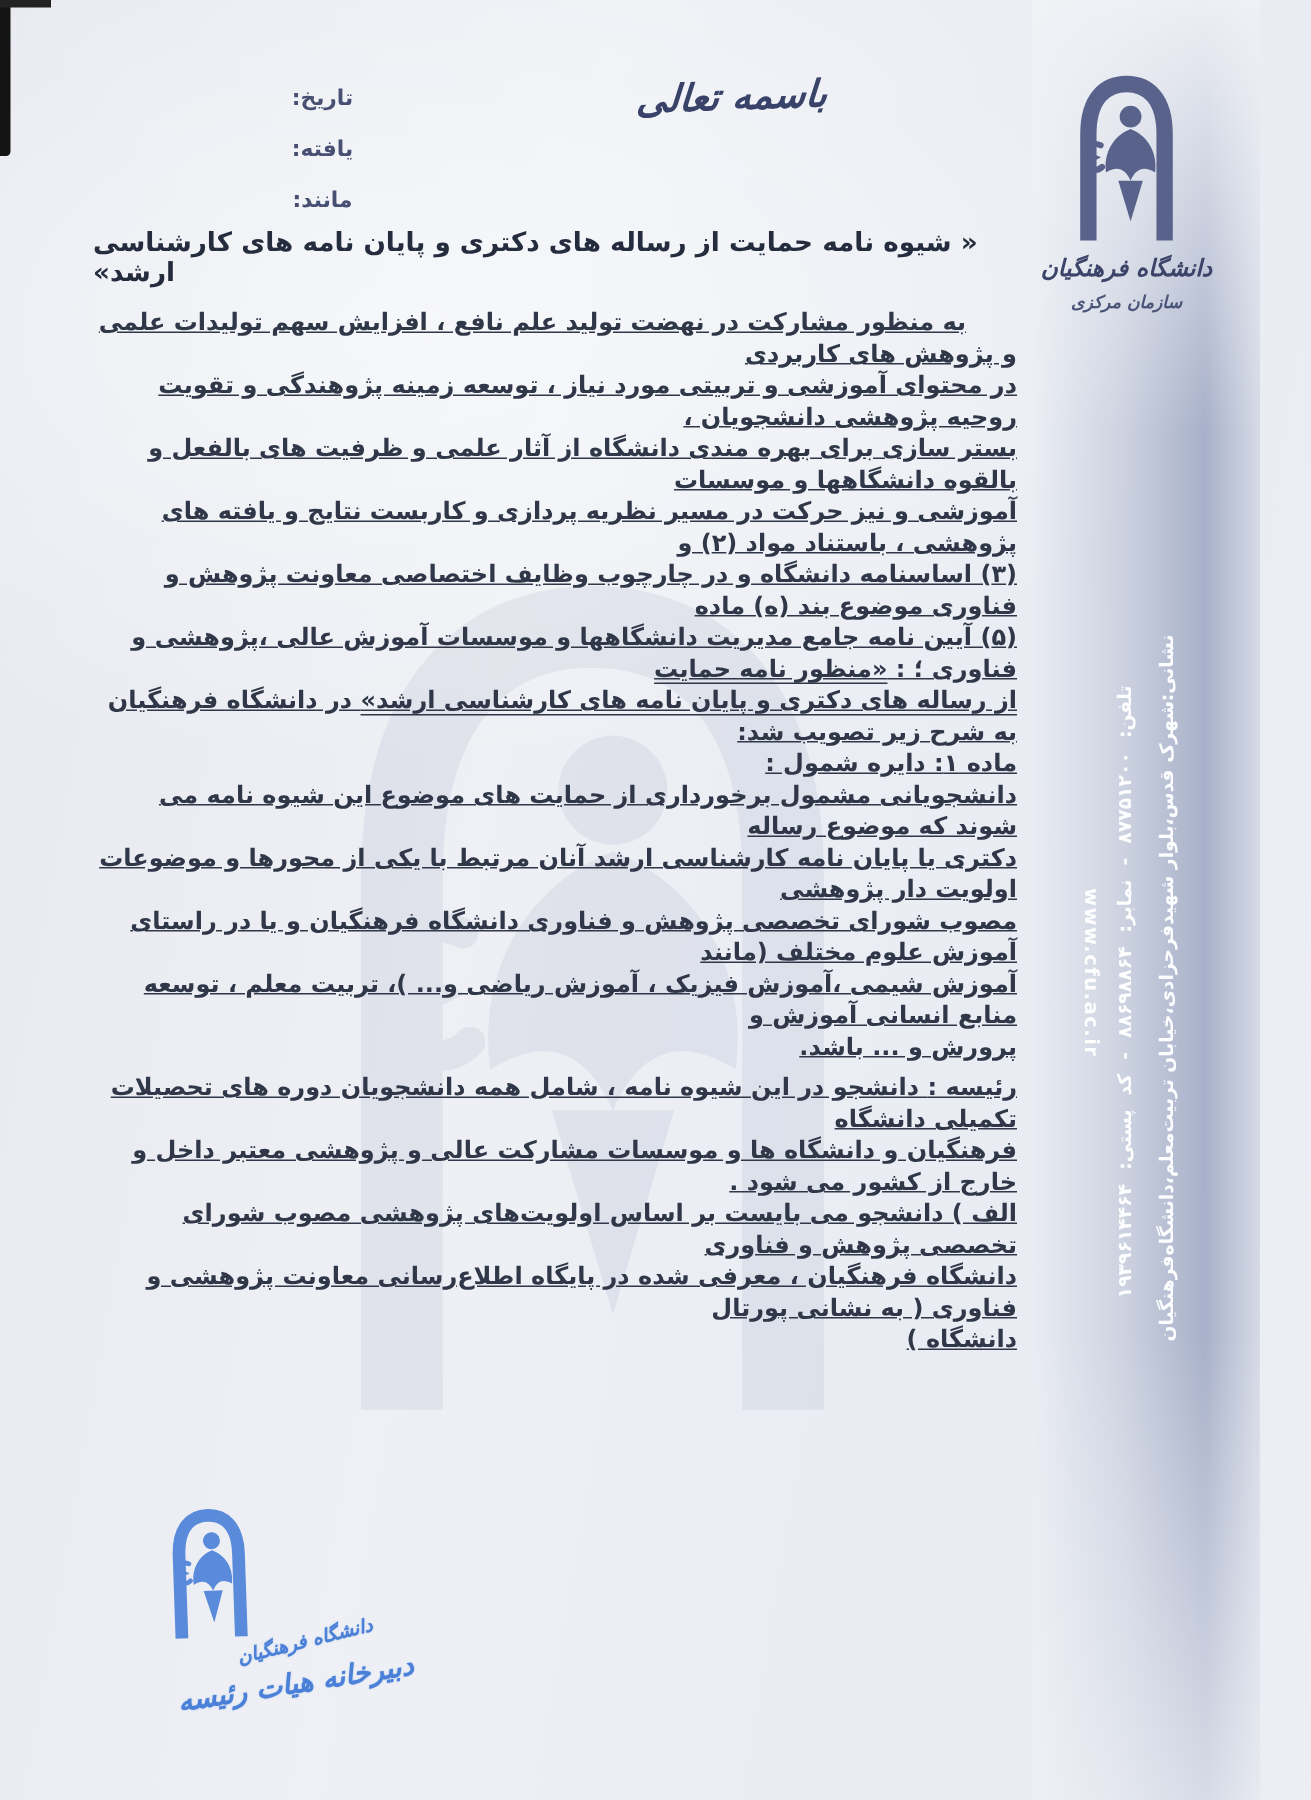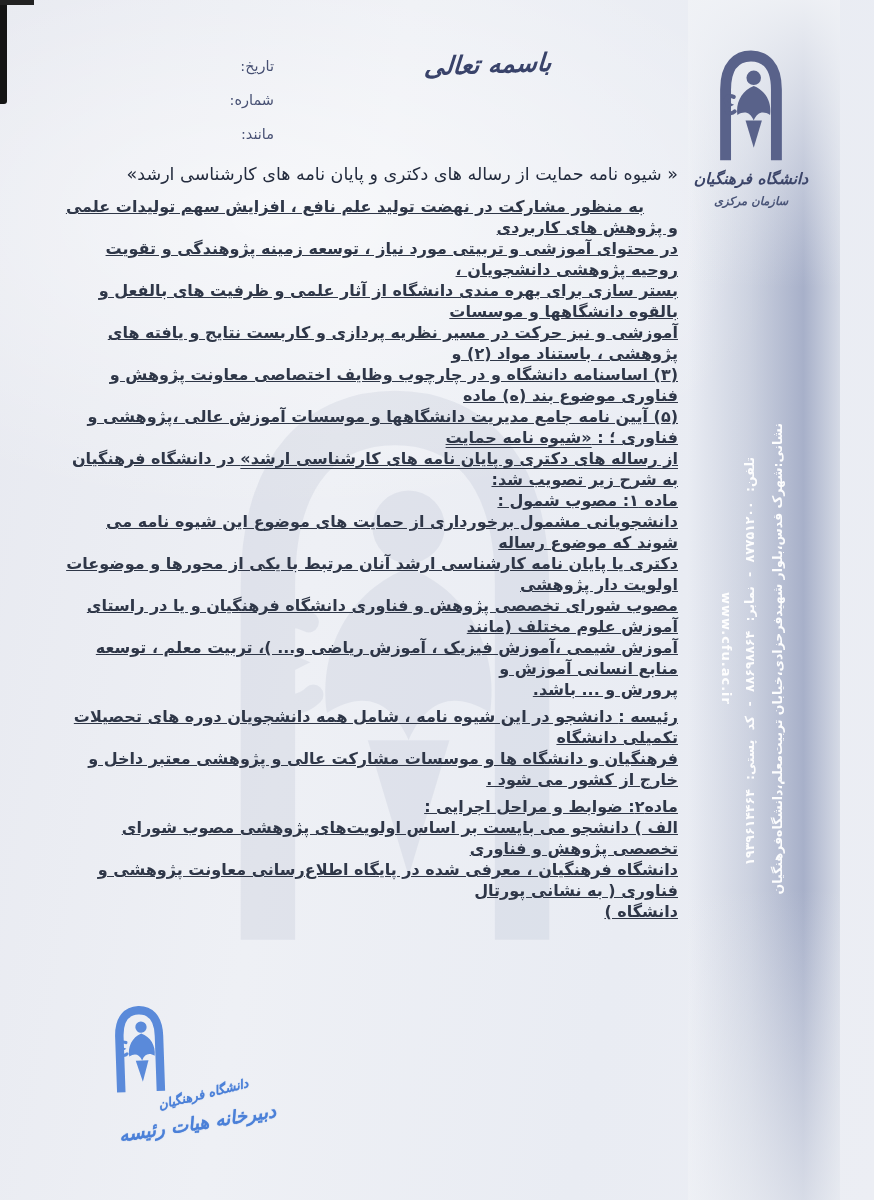--- a/index.html
+++ b/index.html
@@ -22,36 +22,36 @@
   .band-line{position:absolute;direction:rtl;white-space:nowrap;color:rgba(255,255,255,.96);
     font-size:12.5px;font-weight:bold;transform-origin:top left;}
   .band-addr{left:770px;top:968px;width:545px;transform:rotate(-90deg);letter-spacing:.8px;}
   .band-phone{left:742px;top:952px;width:495px;transform:rotate(-90deg);letter-spacing:1.6px;word-spacing:5px;}
   .band-web{left:734px;top:592px;width:112px;direction:ltr;transform:rotate(90deg);transform-origin:top left;
     position:absolute;color:rgba(255,255,255,.96);font-size:13px;font-weight:bold;letter-spacing:1px;white-space:nowrap;}
   
   .watermark{position:absolute;left:165px;top:368px;width:460px;height:590px;color:#5f6d94;opacity:.09;}
   .watermark svg{width:100%;height:100%;}
   
-  .hdr{position:absolute;left:156px;top:56px;width:118px;direction:rtl;text-align:right;
-    color:#475073;font-size:14.5px;font-weight:normal;}
+  .hdr{position:absolute;left:156px;top:56px;width:118px;direction:rtl;text-align:center;
+    color:#475073;font-size:14.5px;font-weight:bold;}
   .hdr div{height:34px;line-height:20px;}
   
   .besmele{position:absolute;left:398px;top:50px;width:180px;text-align:center;direction:rtl;
     font-size:25px;font-weight:bold;font-style:italic;color:#39436a;transform:rotate(-2deg) skewX(-6deg);}
   
   .logo{position:absolute;left:676px;top:46px;width:150px;text-align:center;color:#59628a;}
   .logo svg{width:92px;height:118px;}
   .logo .org{direction:rtl;font-size:15.5px;font-weight:bold;font-style:italic;color:#3c4569;margin-top:2px;}
   .logo .sub{direction:rtl;font-size:11.5px;font-weight:bold;font-style:italic;color:#4a5578;margin-top:6px;}
   
   .content{position:absolute;left:62px;top:148px;width:616px;direction:rtl;}
   .content p{margin:0;white-space:pre-line;font-size:16px;font-weight:bold;line-height:21px;
     letter-spacing:-.2px;color:#2f3748;text-decoration:underline;}
-  .title{font-size:17.5px;font-weight:normal;text-align:right;direction:rtl;color:#242c3e;margin:16px 0 12px 0;}
+  .title{font-size:17.5px;font-weight:bold;text-align:left;direction:rtl;color:#242c3e;margin:4px 0 12px 0;}
   .p1{text-indent:34px;}
   .h{color:#232b3d;}
   .u{text-decoration:underline;text-underline-offset:4px;text-decoration-thickness:1px;}
   .gap6{margin-top:6px !important;}
   
   .stamp{position:absolute;left:86px;top:1000px;width:250px;height:175px;color:#4b80d8;transform:rotate(-2deg);}
   .stamp svg{position:absolute;left:18px;top:0;width:74px;height:92px;opacity:.9;}
   .stamp .s-org{position:absolute;left:52px;top:86px;width:130px;direction:rtl;text-align:center;font-size:12.5px;
     font-weight:bold;font-style:italic;transform:rotate(-12deg);text-shadow:0 0 1px rgba(75,128,216,.6);}
   .stamp .s-sec{position:absolute;left:20px;top:112px;width:180px;direction:rtl;text-align:center;font-size:18.5px;
@@ -83,21 +83,21 @@
   <div class="band-web">www.cfu.ac.ir</div>
 
   <div class="watermark">
     <svg viewBox="0 0 100 130">
         <use href="#emblem"></use>
       </svg>
   </div>
 
   <div class="hdr">
     <div>تاریخ:</div>
-    <div>شماره:</div>
+    <div>یافته:</div>
     <div>مانند:</div>
   </div>
 
   <div class="besmele">باسمه تعالی</div>
 
   <div class="logo">
     <svg viewBox="0 0 100 130">
         <use href="#emblem"></use>
       </svg>
     <div class="org">دانشگاه فرهنگیان</div>
@@ -105,34 +105,33 @@
   </div>
 
   <div class="content">
     <div class="title">« شیوه نامه حمایت از رساله های دکتری و پایان نامه های کارشناسی ارشد»</div>
 
     <p class="p1"><span>به منظور مشارکت در نهضت تولید علم نافع ، افزایش سهم تولیدات علمی و پژوهش های کاربردی
 در محتوای آموزشی و تربیتی مورد نیاز ، توسعه زمینه پژوهندگی و تقویت روحیه پژوهشی دانشجویان ،
 بستر سازی برای بهره مندی دانشگاه از آثار علمی و ظرفیت های بالفعل و بالقوه دانشگاهها و موسسات
 آموزشی و نیز حرکت در مسیر نظریه پردازی و کاربست نتایج و یافته های پژوهشی ، باستناد مواد (۲) و
 (۳) اساسنامه دانشگاه و در چارچوب وظایف اختصاصی معاونت پژوهش و فناوری موضوع بند (ه) ماده
-(۵) آیین نامه جامع مدیریت دانشگاهها و موسسات آموزش عالی ،پژوهشی و فناوری ؛ : </span><span class="u">«شیوه نامه حمایت
+(۵) آیین نامه جامع مدیریت دانشگاهها و موسسات آموزش عالی ،پژوهشی و فناوری ؛ : </span><span class="u">«منظور نامه حمایت
 از رساله های دکتری و پایان نامه های کارشناسی ارشد»</span><span> در دانشگاه فرهنگیان به شرح زیر تصویب شد:</span></p>
 
-    <p class="h">ماده ۱: مصوب شمول :</p>
+    <p class="h">ماده ۱: دایره شمول :</p>
     <p>دانشجویانی مشمول برخورداری از حمایت های موضوع این شیوه نامه می شوند که موضوع رساله
 دکتری یا پایان نامه کارشناسی ارشد آنان مرتبط با یکی از محورها و موضوعات اولویت دار پژوهشی
 مصوب شورای تخصصی پژوهش و فناوری دانشگاه فرهنگیان و یا در راستای آموزش علوم مختلف (مانند
 آموزش شیمی ،آموزش فیزیک ، آموزش ریاضی و... )، تربیت معلم ، توسعه منابع انسانی آموزش و
 پرورش و ... باشد.</p>
 
     <p class="gap6"><span>رئیسه :</span><span> دانشجو در این شیوه نامه ، شامل همه دانشجویان دوره های تحصیلات تکمیلی دانشگاه
 فرهنگیان و دانشگاه ها و موسسات مشارکت عالی و پژوهشی معتبر داخل و خارج از کشور می شود .</span></p>
 
-    <p class="h gap6">ماده۲: ضوابط و مراحل اجرایی :</p>
 
     <p><span>الف ) دانشجو می بایست بر اساس اولویت‌های پژوهشی مصوب شورای تخصصی پژوهش و فناوری
 دانشگاه فرهنگیان ، معرفی شده در پایگاه اطلاع‌رسانی معاونت پژوهشی  و فناوری ( به نشانی پورتال
 دانشگاه )  </span></p>
 
   </div>
 
   <div class="stamp">
     <svg viewBox="0 0 100 130">
         <use href="#emblem"></use>

